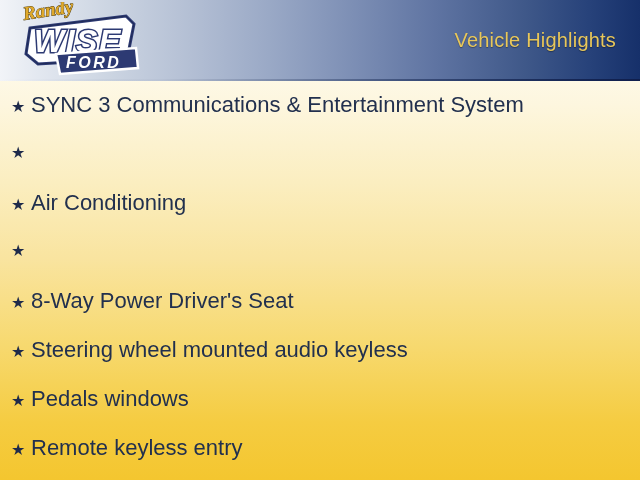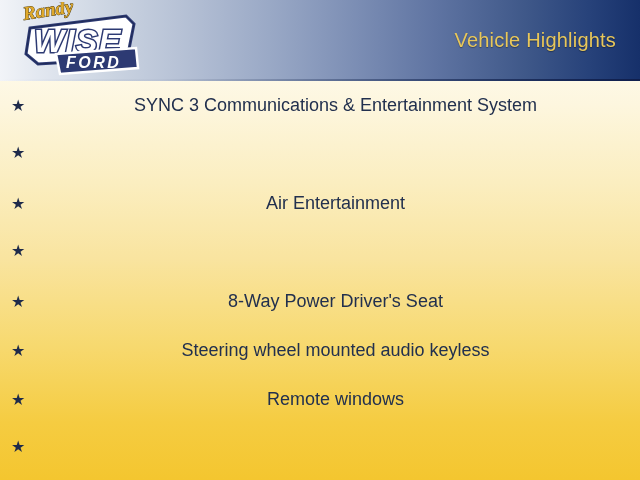--- a/index.html
+++ b/index.html
@@ -106,25 +106,24 @@
   .hl-star {
     flex: 0 0 auto;
     width: 20px;
     font-size: 16px;
     line-height: 18px;
     color: #1e2a4a;
     text-align: left;
   }
   .hl-text {
     flex: 1 1 auto;
-    font-size: 18px;
+    font-size: 22px;
     line-height: 20px;
     color: #22304e;
     white-space: nowrap;
-    text-align: center;
   }
 </style>
 </head>
 <body>
 
 <div class="slide">
 
   <div class="header">
 
     <div class="logo">
@@ -154,35 +153,36 @@
   <ul class="highlights">
     <li class="hl-item">
       <span class="hl-star">★</span>
       <span class="hl-text">SYNC 3 Communications &amp; Entertainment System</span>
     </li>
     <li class="hl-item">
       <span class="hl-star">★</span>
     </li>
     <li class="hl-item">
       <span class="hl-star">★</span>
-      <span class="hl-text">Air Entertainment</span>
+      <span class="hl-text">Air Conditioning</span>
     </li>
     <li class="hl-item">
       <span class="hl-star">★</span>
     </li>
     <li class="hl-item">
       <span class="hl-star">★</span>
       <span class="hl-text">8-Way Power Driver's Seat</span>
     </li>
     <li class="hl-item">
       <span class="hl-star">★</span>
       <span class="hl-text">Steering wheel mounted audio keyless</span>
     </li>
     <li class="hl-item">
       <span class="hl-star">★</span>
-      <span class="hl-text">Remote windows</span>
+      <span class="hl-text">Pedals windows</span>
     </li>
     <li class="hl-item">
       <span class="hl-star">★</span>
+      <span class="hl-text">Remote keyless entry</span>
     </li>
   </ul>
 
 </div>
 
 </body></html>

